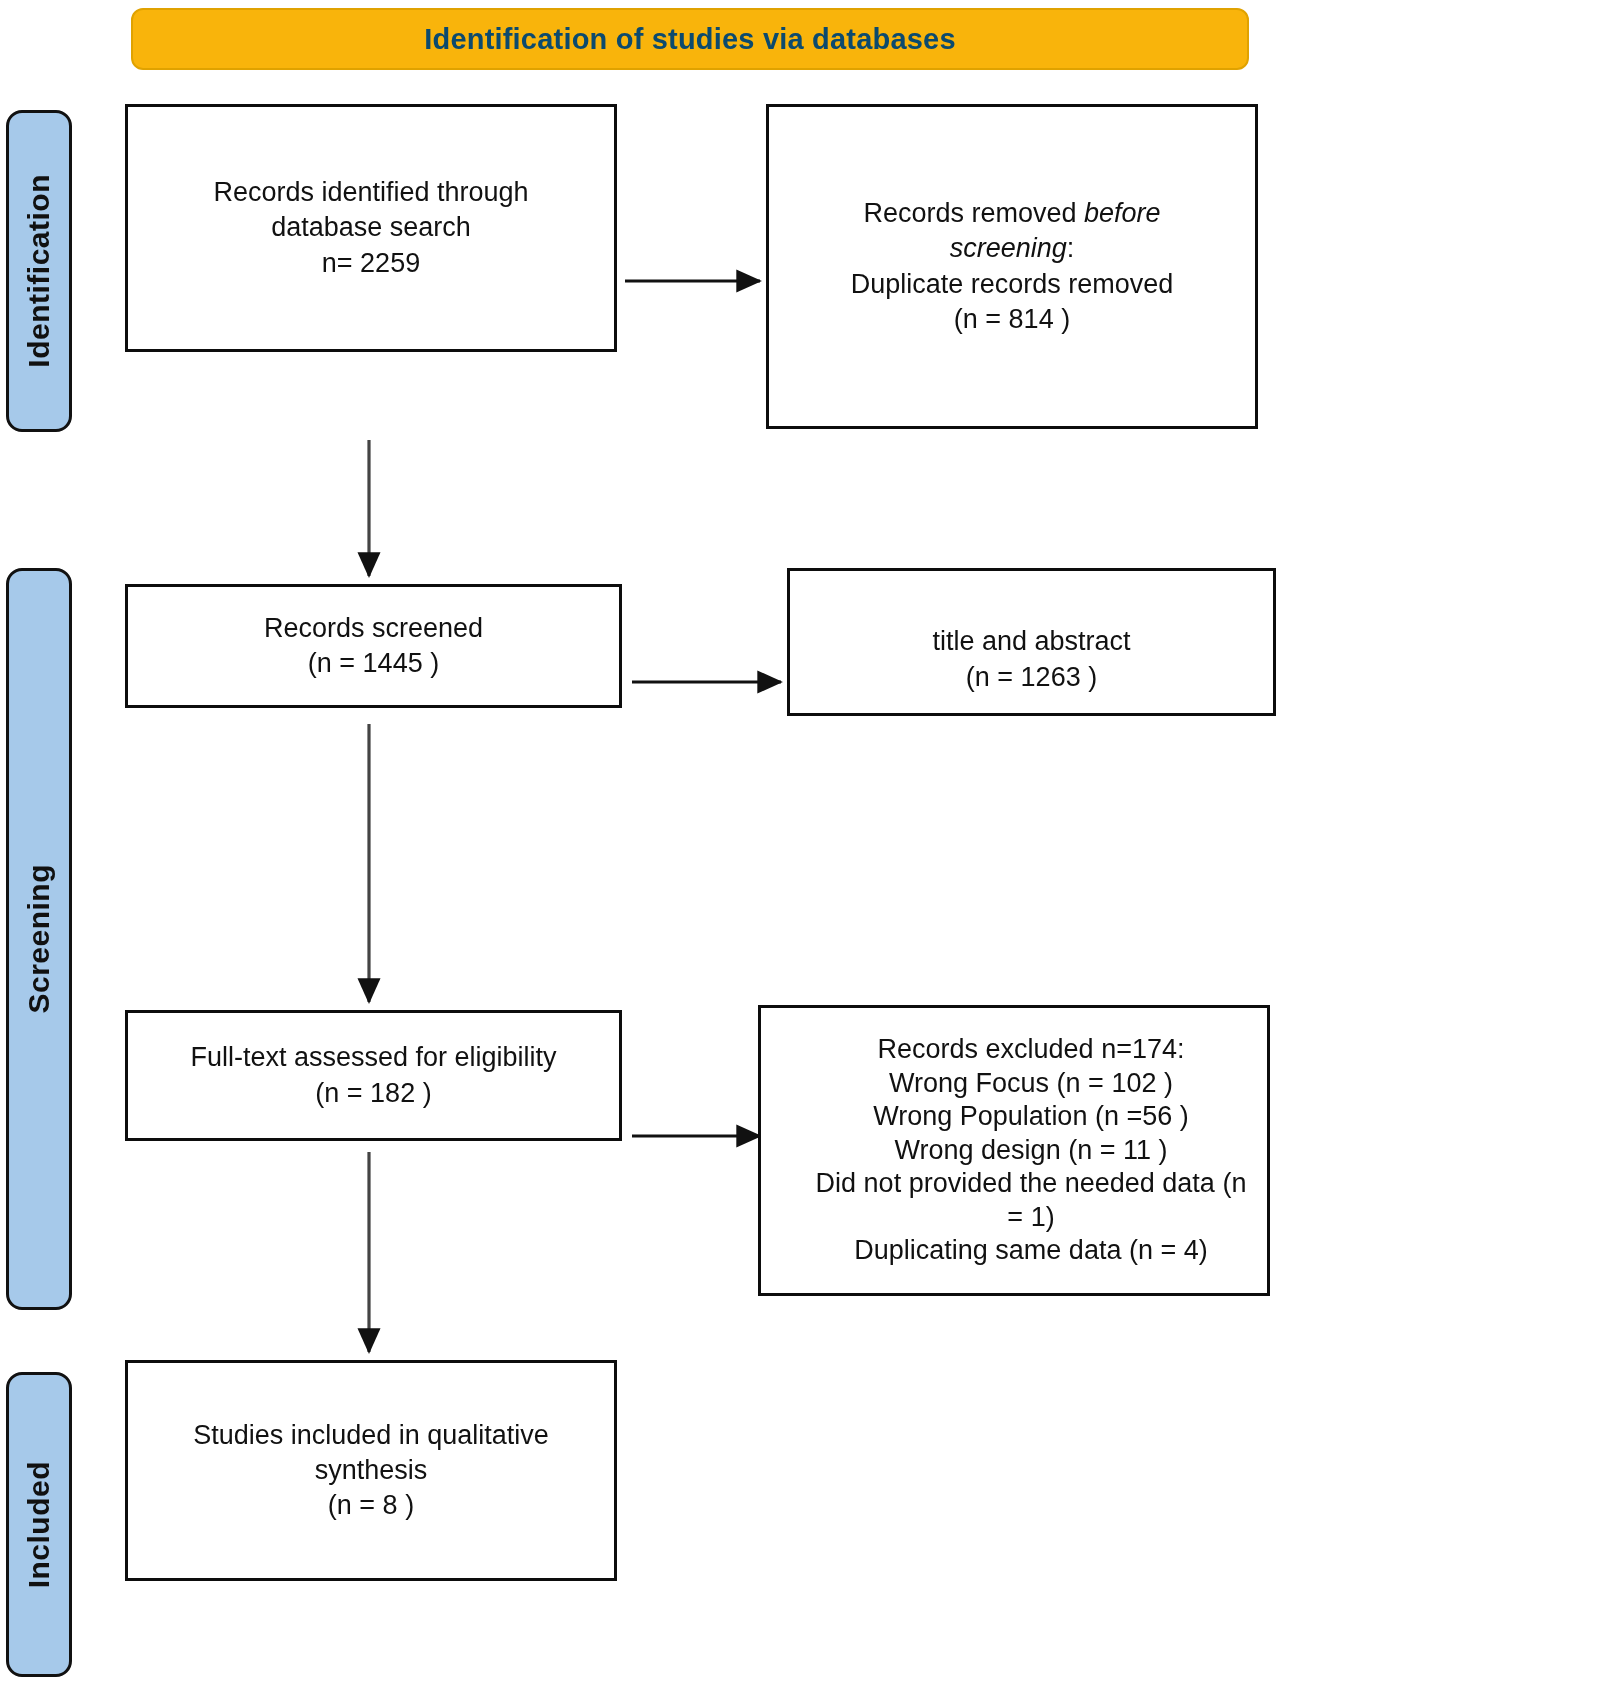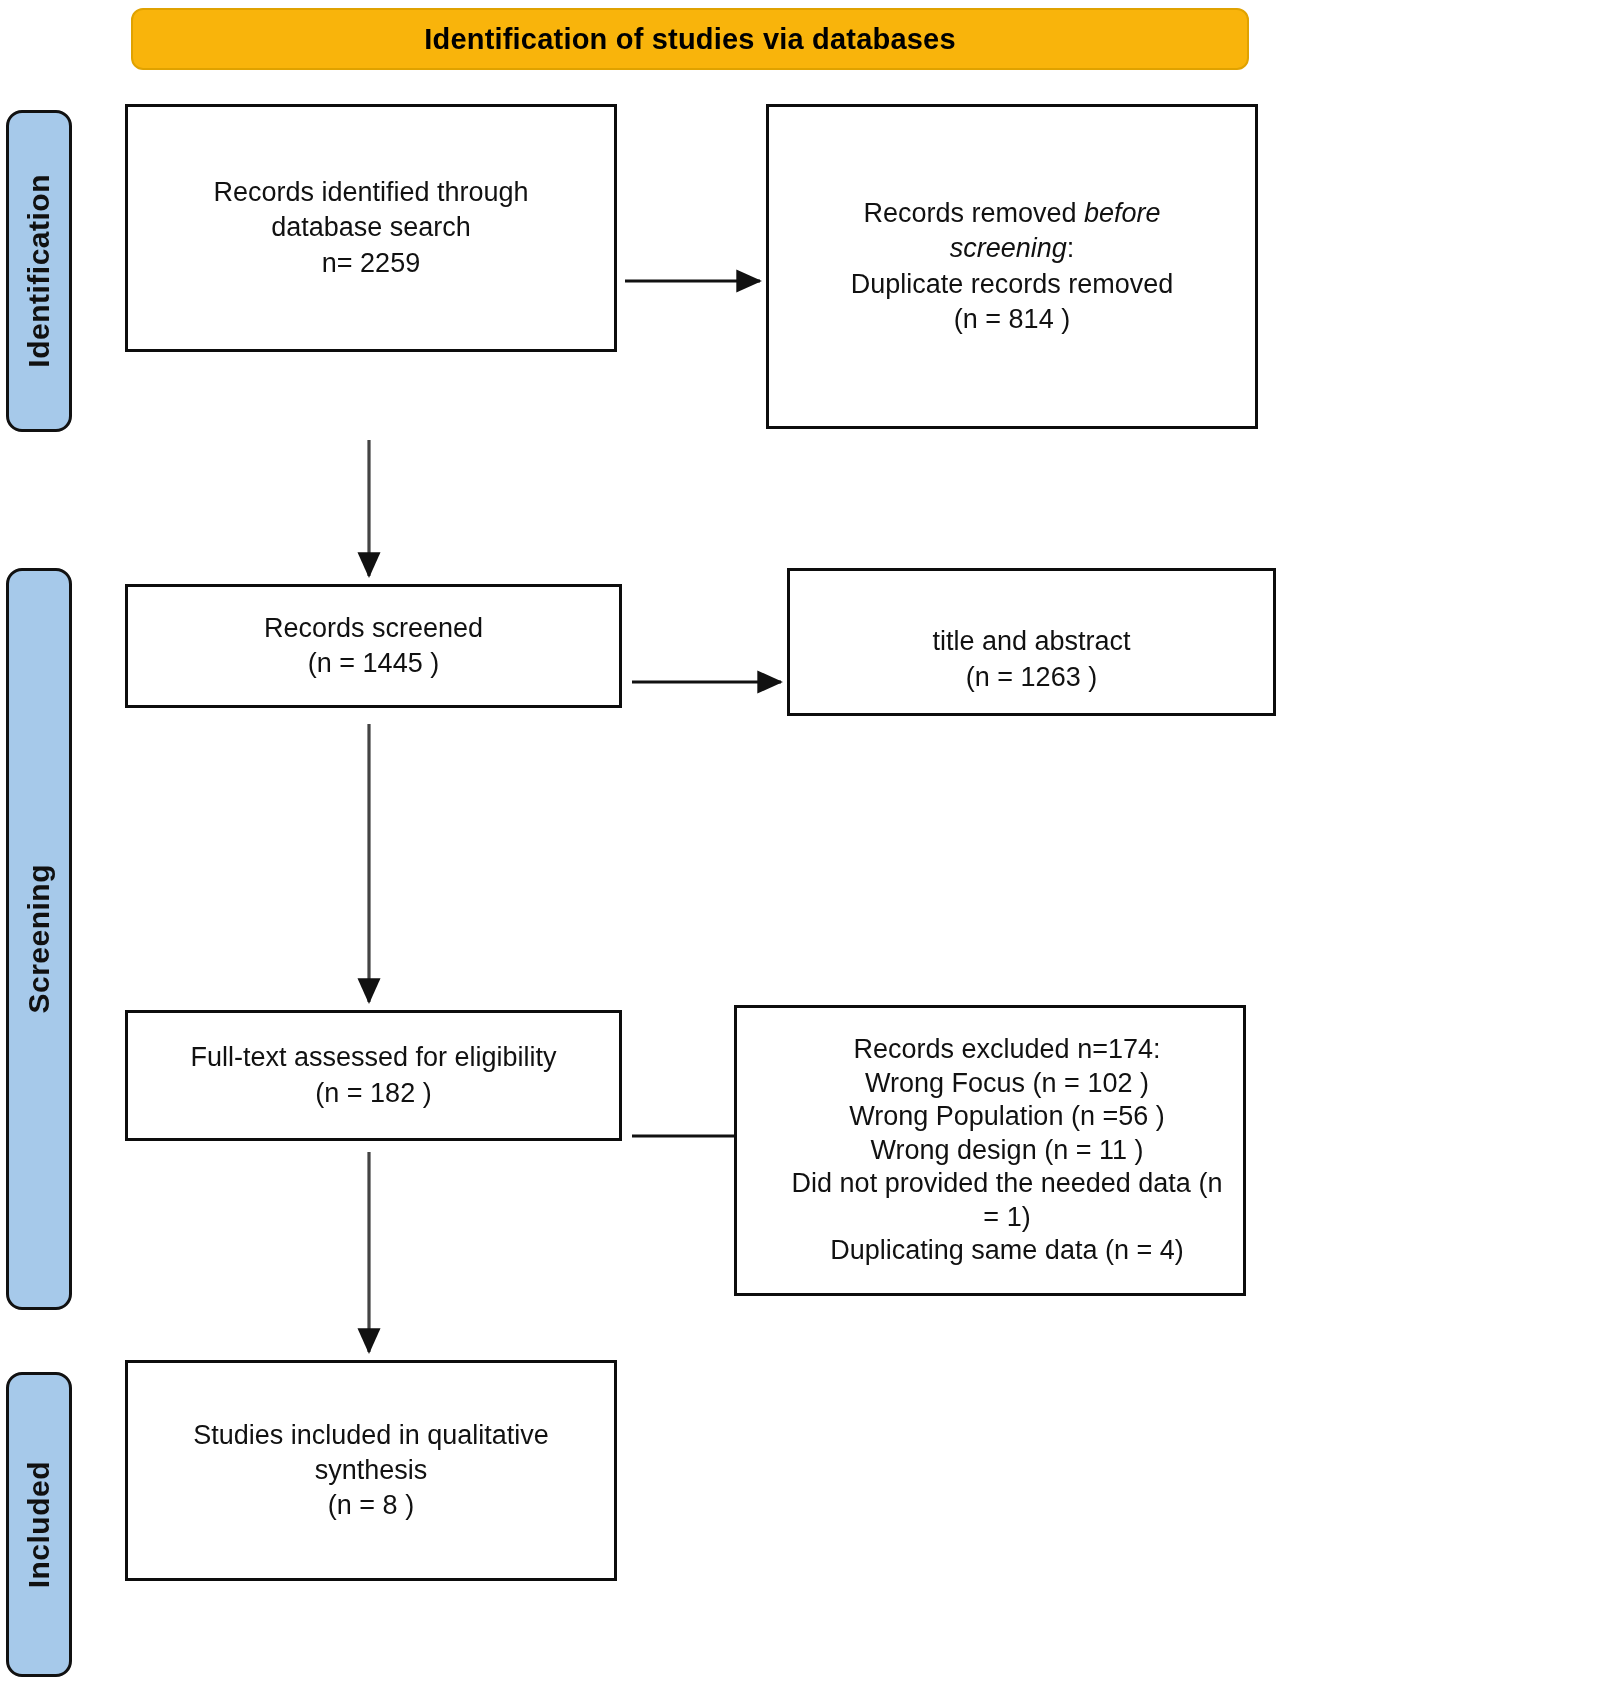--- a/index.html
+++ b/index.html
@@ -30,21 +30,21 @@
     border: 2px solid #E0A200;
     border-radius: 12px;
     display: flex;
     align-items: center;
     justify-content: center;
     box-sizing: border-box;
   }
   .header-bar .title {
     font-size: 29px;
     font-weight: bold;
-    color: #000000;
+    color: #0c4a6e;
     letter-spacing: 0.2px;
   }
 
   
   .stage {
     position: absolute;
     left: 6px;
     width: 66px;
     background: #A6C9EA;
     border: 3px solid #111111;
@@ -85,21 +85,21 @@
     color: #111111;
     white-space: pre-line;
   }
   .box .box-text .ital { font-style: italic; margin-top: 41px; }
 
   #box-identified      { left: 125px; top: 104px;  width: 492px; height: 248px; }
   #box-removed         { left: 766px; top: 104px;  width: 492px; height: 325px; }
   #box-screened        { left: 125px; top: 584px;  width: 497px; height: 124px; }
   #box-excluded-screen { left: 787px; top: 568px;  width: 489px; height: 148px; }
   #box-fulltext        { left: 125px; top: 1010px; width: 497px; height: 131px; }
-  #box-excluded-full   { left: 734px; top: 1005px; width: 512px; height: 291px; padding-left: 48px; }
+  #box-excluded-full   { left: 758px; top: 1005px; width: 512px; height: 291px; padding-left: 48px; }
   #box-included        { left: 125px; top: 1360px; width: 492px; height: 221px; }
 
   #box-excluded-full .box-text { line-height: 1.24; }
 
   
   #connectors {
     position: absolute;
     left: 0;
     top: 0;
     width: 1610px;

